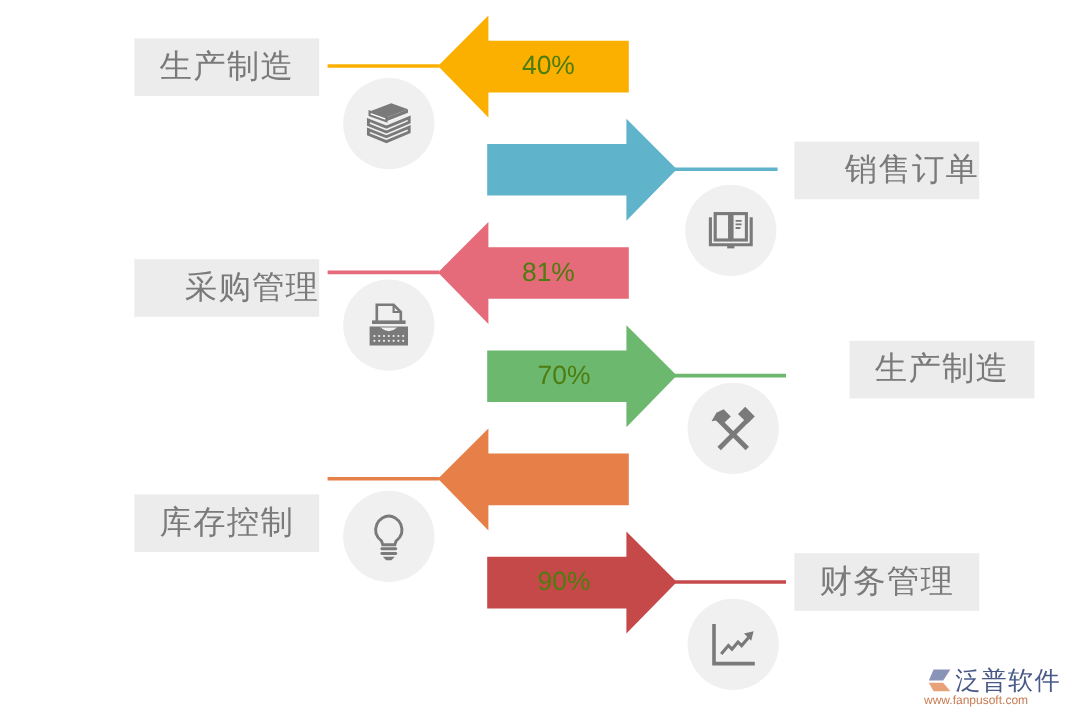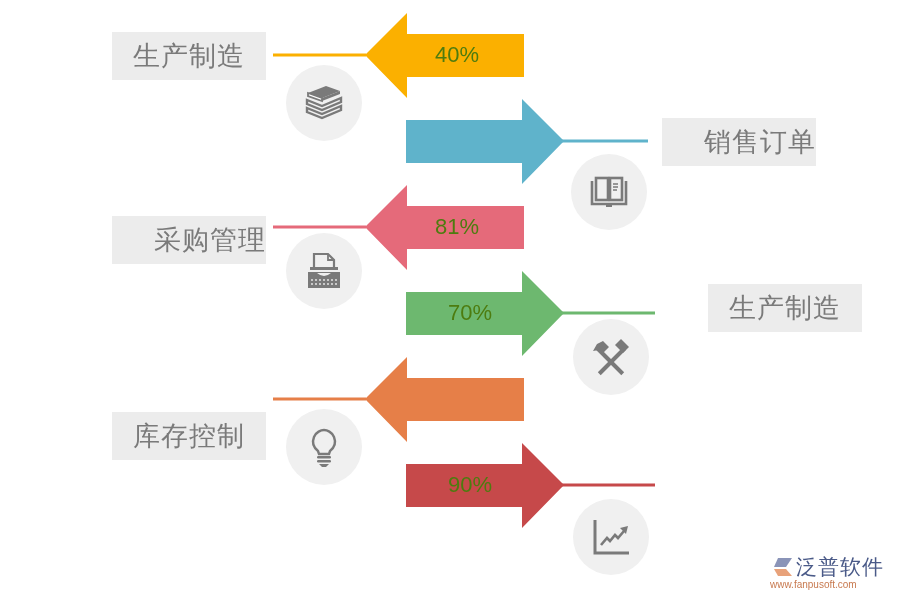--- a/index.html
+++ b/index.html
@@ -62,20 +62,21 @@
   <div class="pct" style="left:407px;top:42px;width:100px;">40%</div>
   <div class="pct" style="left:407px;top:214px;width:100px;">81%</div>
   <div class="pct" style="left:420px;top:300px;width:100px;">70%</div>
   <div class="pct" style="left:420px;top:472px;width:100px;">90%</div>
 
   <div class="label-box" style="left:112px;top:32px;">生产制造</div>
   <div class="label-box" style="left:662px;top:118px;text-align:right;">销售订单</div>
   <div class="label-box" style="left:112px;top:216px;text-align:right;">采购管理</div>
   <div class="label-box" style="left:662px;top:284px;margin-left:46px;">生产制造</div>
   <div class="label-box" style="left:112px;top:372px;margin-top:40px;">库存控制</div>
+  <div class="label-box" style="left:662px;top:461px;">财务管理</div>
 
   <div class="icon-circle" style="left:286px;top:65px;">
     <svg viewBox="0 0 40 40">
       <g fill="#7a7a7a">
         <path d="M4 10 L22 3 L36 8 L18 15 Z"></path>
         <path d="M4 10 L18 15 L18 18 L4 13 Z" fill="#ffffff" stroke="#7a7a7a" stroke-width="1.8"></path>
         <path d="M18 15 L36 8 L36 11 L18 18 Z"></path>
         <path d="M3 17 L18 23 L37 15 L37 19 L18 27 L3 21 Z" fill="none" stroke="#7a7a7a" stroke-width="2.4"></path>
         <path d="M3 25 L18 31 L37 23 L37 27 L18 35 L3 29 Z" fill="none" stroke="#7a7a7a" stroke-width="2.4"></path>
       </g>

